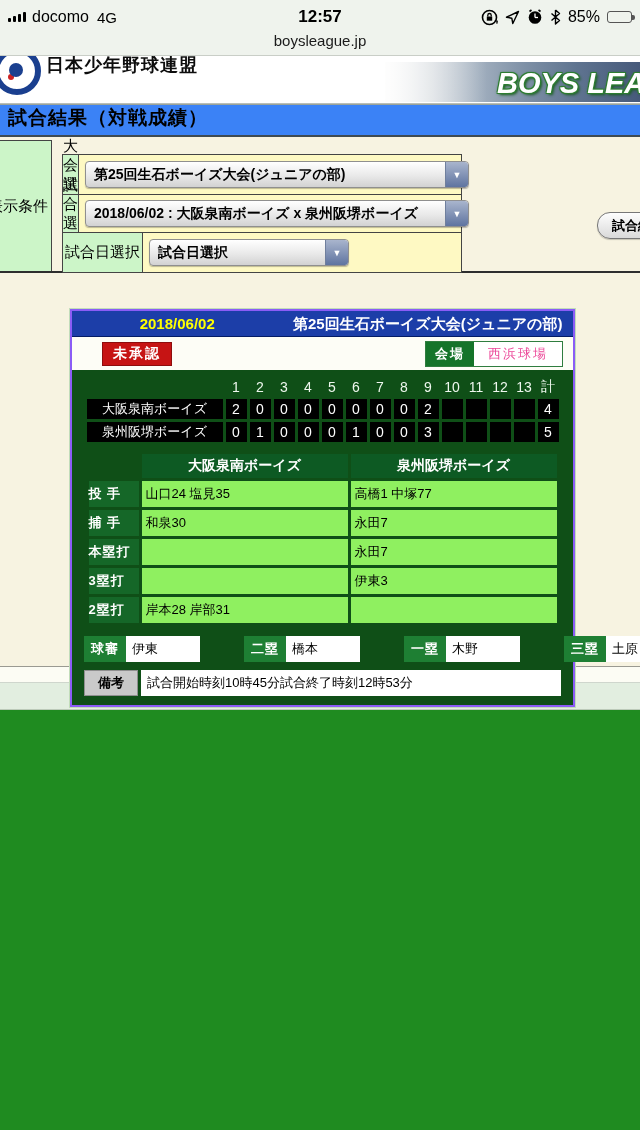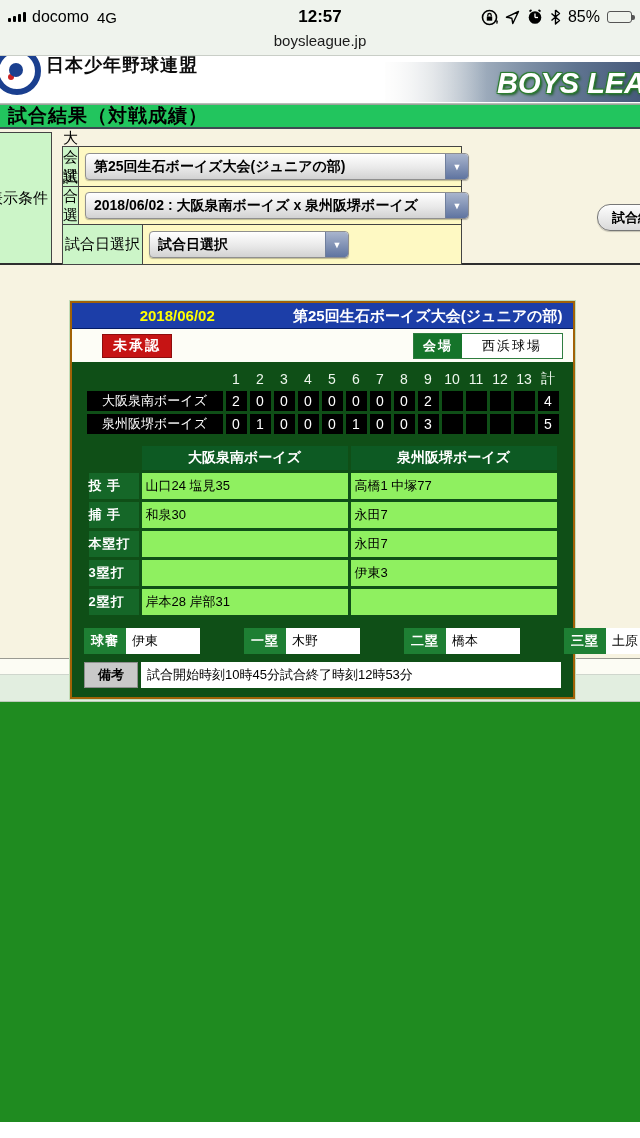--- a/index.html
+++ b/index.html
@@ -43,22 +43,22 @@
   .banner { position:absolute; left:385px; right:0; top:6px; height:40px; overflow:visible;
     background:linear-gradient(90deg,#f2f2f0 0%,#cdd3d8 18%,#9fadbd 38%,#7e90a6 55%,#5f7490 75%,#46597a 100%); }
   .banner::before { content:""; position:absolute; inset:0;
     background:linear-gradient(90deg,rgba(255,255,255,.9),rgba(255,255,255,0) 40%); }
   .banner-text { position:absolute; left:112px; top:5px; font-size:29px; font-weight:bold;
     font-style:italic; color:#fff; white-space:nowrap; letter-spacing:0;
     text-shadow:0 0 2px #2e7d32,0 0 3px #2e7d32,1px 1px 0 #2e7d32,-1px -1px 0 #2e7d32,
       1px -1px 0 #2e7d32,-1px 1px 0 #2e7d32,2px 2px 3px #1b5e20; }
 
   
-  .page-title-bar { height:25px; background:#22c55e; border-top:1px solid #9aa39a;
-    border-bottom:2px solid #3e4a52; display:flex; align-items:center; padding-left:8px; }
+  .page-title-bar { height:33px; background:#3b82f6; border-top:1px solid #9aa39a;
+    border-bottom:2px solid #3e4a52; display:flex; padding-left:8px; }
   .page-title { font-size:19px; font-weight:bold; color:#000; letter-spacing:1px; }
 
   
   .main-bg { height:529px; background:#f7f3e1; position:relative; }
 
   .form-section { position:relative; height:136px; border-bottom:2px solid #2e2e2e; }
   .side-label-cell { position:absolute; left:0; top:3px; bottom:0; width:52px;
     background:#ccf5c8; border-right:1px solid #444; border-top:1px solid #444;
     display:flex; align-items:center; overflow:hidden; }
   .side-label-cell span { font-size:15px; white-space:nowrap; margin-left:-12px; color:#000; }
@@ -79,34 +79,34 @@
     justify-content:center; color:#fff; font-size:9px; border-left:1px solid #6f7f9d;
     background:linear-gradient(#a9b5cd,#5f74a0); border-radius:0 3px 3px 0; }
   .sel-1 { width:384px; } .sel-2 { width:384px; } .sel-3 { width:200px; }
   .submit-btn { position:absolute; left:597px; top:75px; height:27px; white-space:nowrap;
     border:1px solid #777; border-radius:13px; padding:0 14px; font-size:13px; font-weight:bold;
     color:#000; background:linear-gradient(#fefefe,#d9d9d9); box-shadow:0 1px 1px rgba(0,0,0,.2);
     display:flex; align-items:center; }
 
   
   .result-card { position:absolute; left:70px; top:172px; width:505px;
-    border:2px solid #a16207; box-shadow:0 0 0 1px #c2ddba; background:#0f4f17; }
+    border:2px solid #8b5cf6; box-shadow:0 0 0 1px #c2ddba; background:#0f4f17; }
   .result-head { height:26px; display:flex; background:#1c3ea8; border-bottom:1px solid #041c66; }
   .result-date { width:42%; text-align:center; line-height:25px; color:#ffff00;
     font-weight:bold; font-size:15px; }
   .result-tournament { flex:1; text-align:center; line-height:25px; color:#fff;
     font-weight:bold; font-size:15px; white-space:nowrap; }
   .result-sub { height:33px; background:#fdfdf6; display:flex; align-items:center;
     justify-content:space-between; padding:0 10px 0 30px; }
   .approval { background:#c61414; border:1px solid #8e0d0d; color:#fff; font-weight:bold;
     font-size:14px; padding:2px 10px; letter-spacing:2px; }
   .venue-box { display:flex; border:1px solid #2f7d3f; background:#fff; }
   .venue-lbl { background:#15742a; color:#fff; font-size:13px; font-weight:bold;
     padding:3px 9px; letter-spacing:2px; }
-  .venue-name { color:#000000; font-size:13px; padding:3px 20px; letter-spacing:2px; }
+  .venue-name { color:#ec4899; font-size:13px; padding:3px 14px; letter-spacing:2px; }
 
   .green-body { padding:5px 8px 9px 8px; }
   table.score { border-collapse:separate; border-spacing:3px 3px; margin:0 auto; }
   table.score th { color:#eef7ee; font-weight:normal; font-size:14px; width:21px; height:18px;
     text-align:center; }
   table.score th.name-spacer { width:136px; }
   table.score td { background:#000; color:#fff; font-size:14px; text-align:center;
     width:21px; height:20px; }
   table.score td.team { width:136px; font-size:13px; }
 
@@ -339,26 +339,26 @@
         </tr>
       </tbody>
         </table>
 
       <div class="umpires">
         <span class="ump">
           <span class="u-lbl">球審</span>
           <span class="u-name">伊東</span>
         </span>
         <span class="ump">
+          <span class="u-lbl">二塁</span>
+          <span class="u-name">橋本</span>
+        </span>
+        <span class="ump">
           <span class="u-lbl">一塁</span>
           <span class="u-name">木野</span>
-        </span>
-        <span class="ump">
-          <span class="u-lbl">二塁</span>
-          <span class="u-name">橋本</span>
         </span>
         <span class="ump">
           <span class="u-lbl">三塁</span>
           <span class="u-name">土原</span>
         </span>
       </div>
 
       <div class="remarks">
         <span class="b-lbl">備考</span>
         <span class="b-val">試合開始時刻10時45分試合終了時刻12時53分</span>

